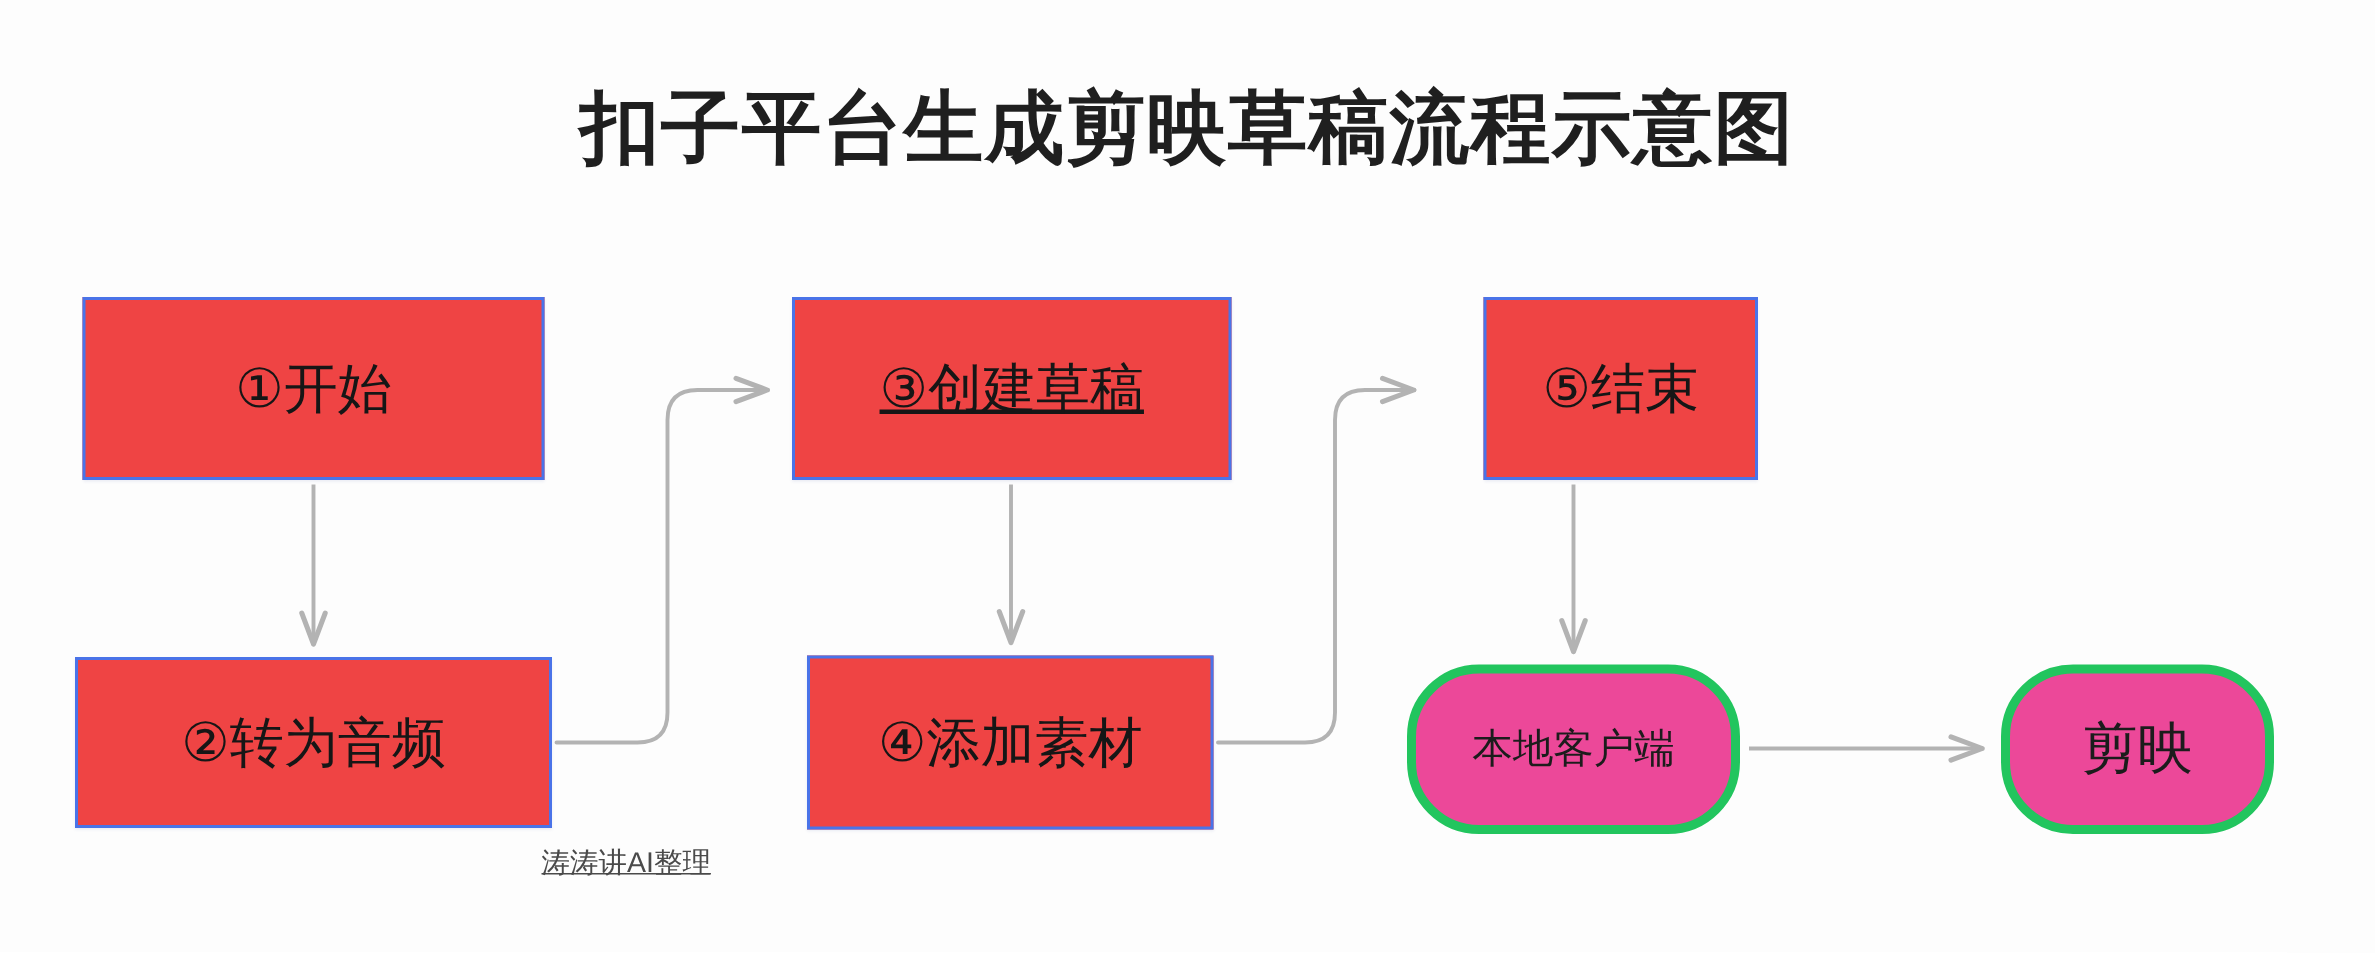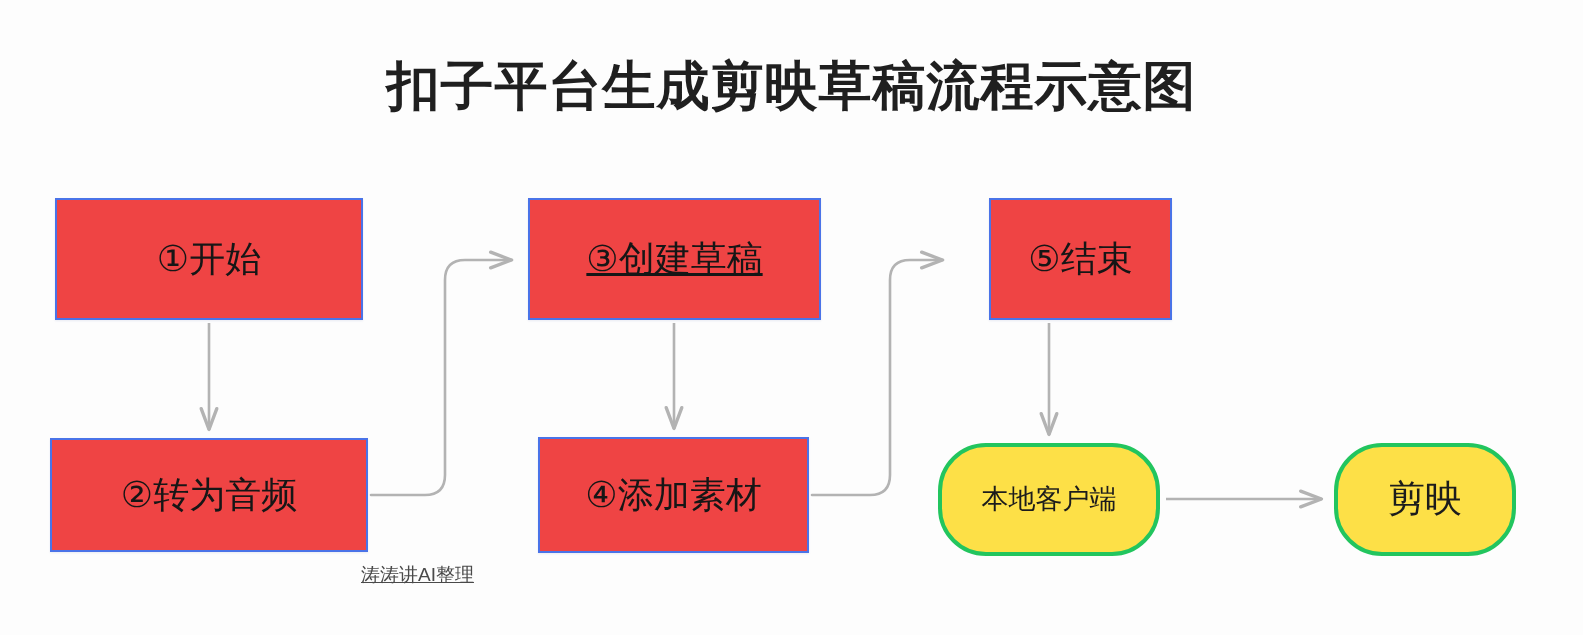--- a/index.html
+++ b/index.html
@@ -42,22 +42,22 @@
   .node.blue {
     background: #ef4444;
     border: 2.5px solid #4a73e8;
     border-radius: 0;
     color: #161616;
     font-size: 36px;
     font-weight: 400;
     box-shadow: 0 1px 2px rgba(60,80,160,0.10);
   }
   .node.gray {
-    background: #fde047;
-    border: 4px solid #22c55e;
+    background: #ec4899;
+    border: 6px solid #22c55e;
     border-radius: 48px;
     color: #1c1c1c;
     font-size: 27px;
     font-weight: 400;
   }
   .node.gray.big {
     font-size: 37px;
   }
   #n1 { left: 55px;  top: 198px; width: 308px; height: 122px; }
   #n2 { left: 50px;  top: 438px; width: 318px; height: 114px; }

